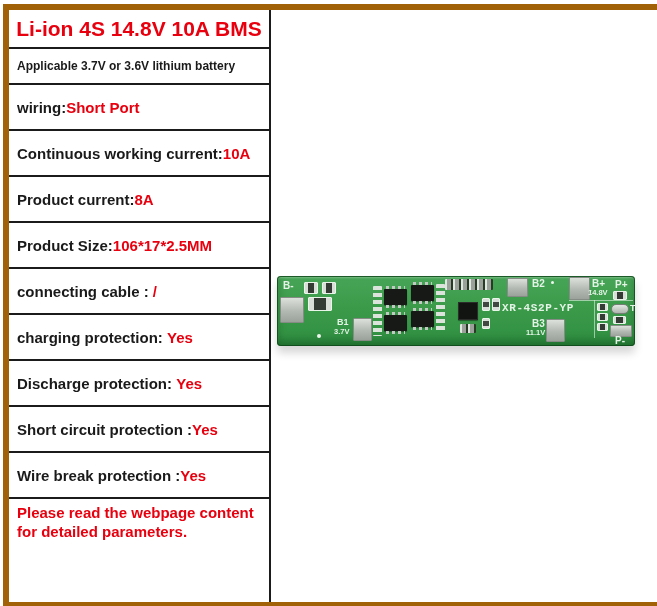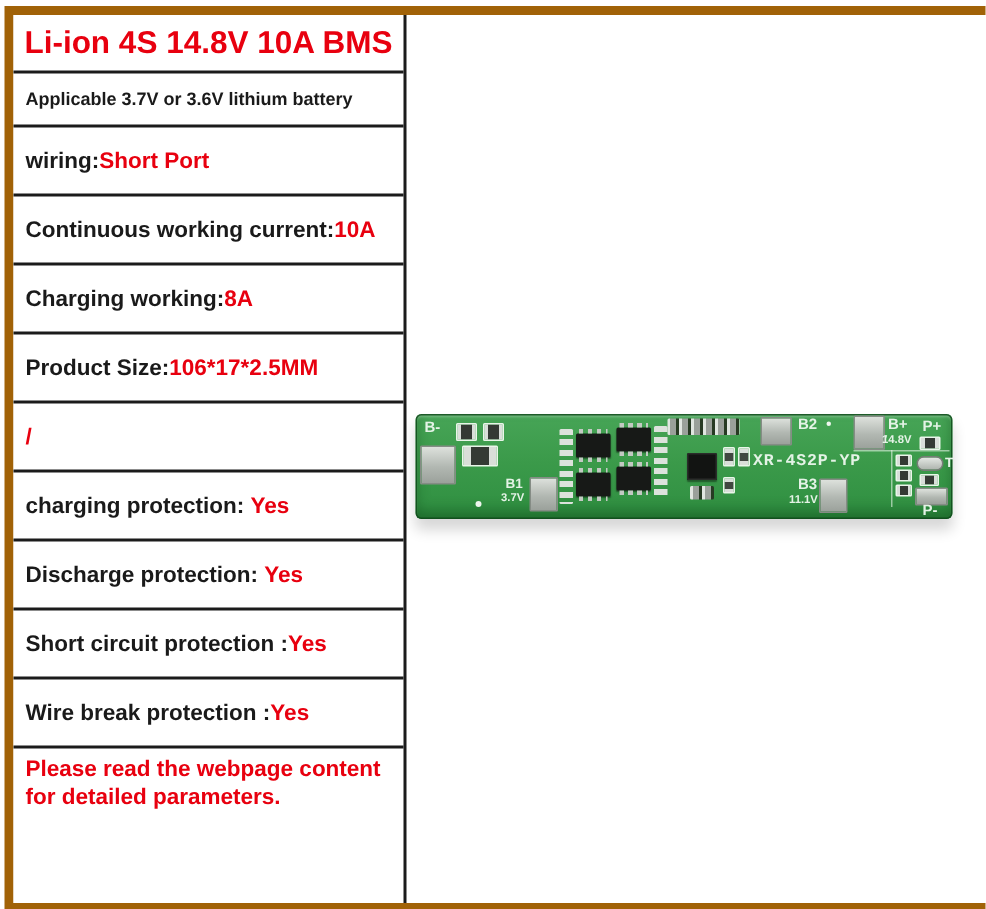--- a/index.html
+++ b/index.html
@@ -100,28 +100,29 @@
 
     <div class="row row-spec">
       <span class="lbl">wiring:</span>
         <span class="val">Short Port</span>
     </div>
     <div class="row row-spec">
       <span class="lbl">Continuous working current:</span>
         <span class="val">10A</span>
     </div>
     <div class="row row-spec">
-      <span class="lbl">Charging working:</span>
+      <span class="lbl">Product current:</span>
         <span class="val">8A</span>
     </div>
     <div class="row row-spec">
       <span class="lbl">Product Size:</span>
         <span class="val">106*17*2.5MM</span>
     </div>
     <div class="row row-spec">
+      <span class="lbl">connecting cable : </span>
         <span class="val">/</span>
     </div>
     <div class="row row-spec">
       <span class="lbl">charging protection: </span>
         <span class="val">Yes</span>
     </div>
     <div class="row row-spec">
       <span class="lbl">Discharge protection: </span>
         <span class="val">Yes</span>
     </div>

